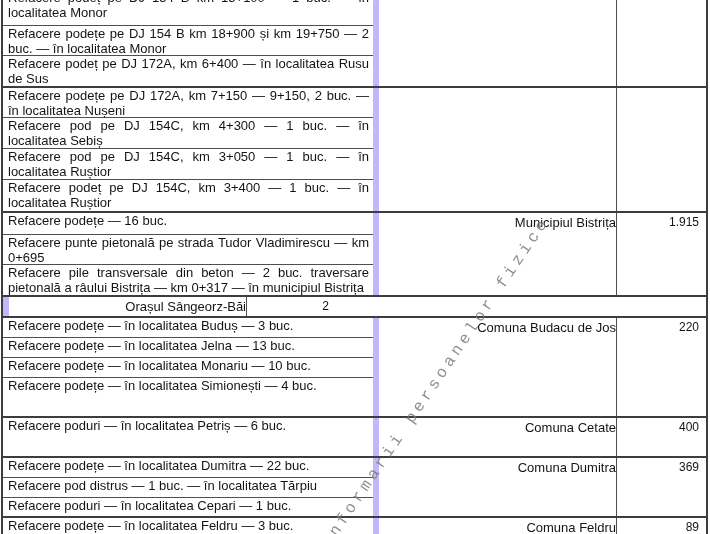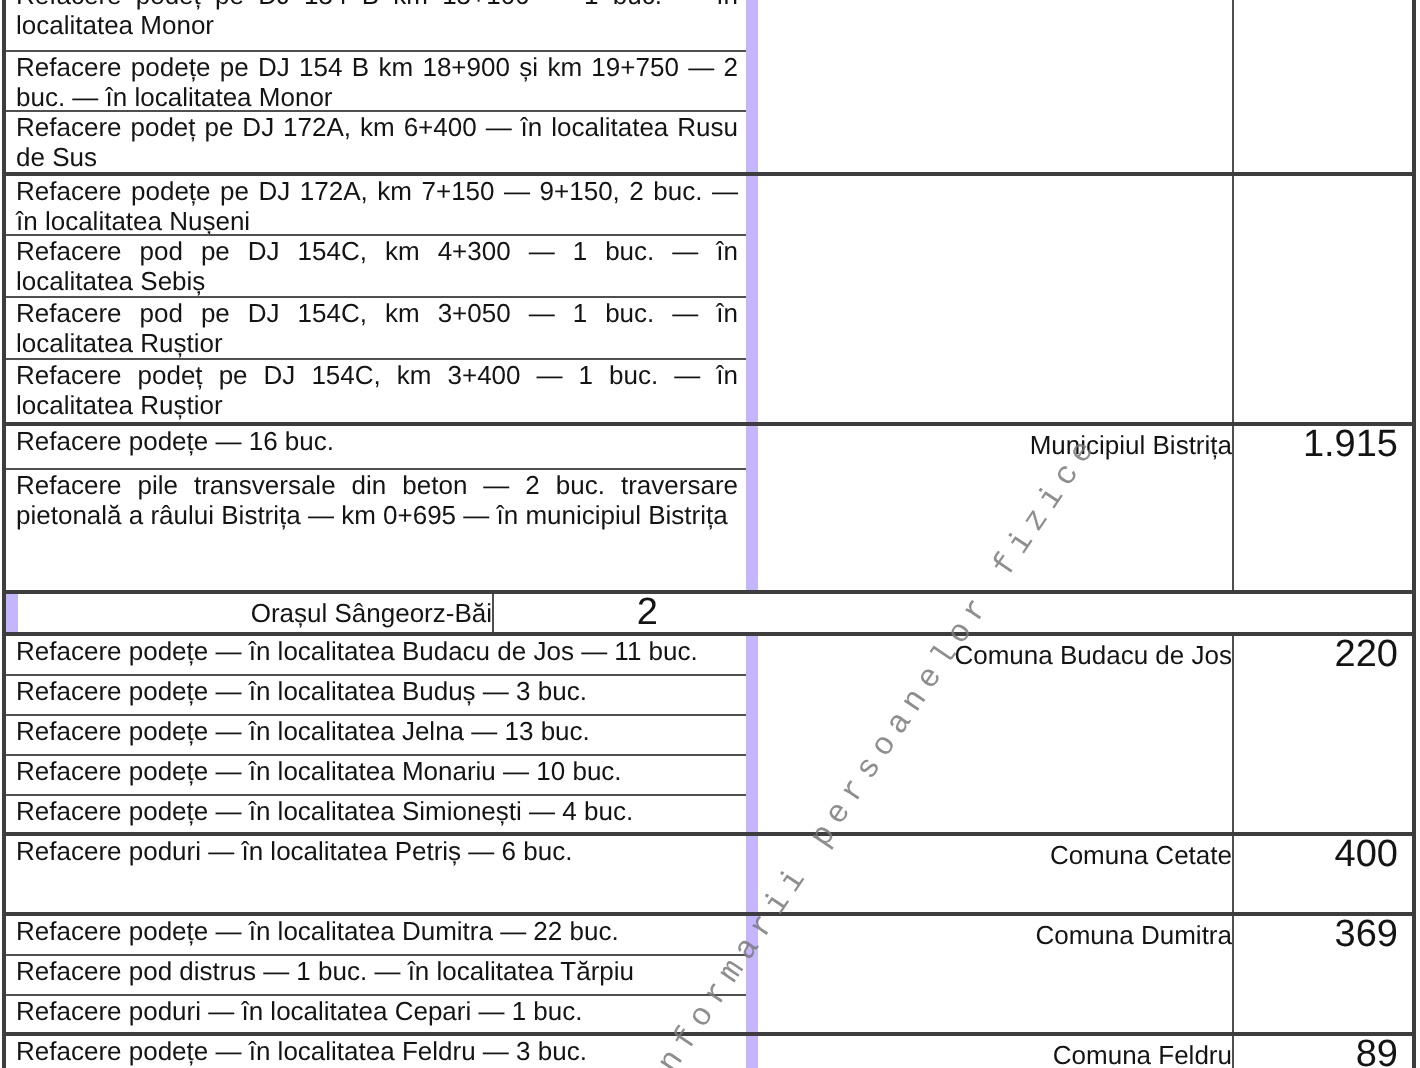--- a/index.html
+++ b/index.html
@@ -49,21 +49,21 @@
     text-align: right;
     font-size: 13px;
     line-height: 15px;
     padding-top: 2px;
   }
   .col-val {
     width: 88px;
     box-sizing: border-box;
     border-left: 1px solid #4f4f4f;
     text-align: right;
-    font-size: 19px;
+    font-size: 12px;
     line-height: 15px;
     padding: 2px 5px 0 0;
   }
   .watermark {
     position: absolute;
     left: 318px;
     top: 541px;
     transform: rotate(-56deg);
     transform-origin: 0 0;
     font-family: "Liberation Mono", monospace;
@@ -98,34 +98,34 @@
         <div class="row" style="height:31px">Refacere pod pe DJ 154C, km 3+050 — 1 buc. — în localitatea Ruștior</div>
         <div class="row" style="height:31px">Refacere podeț pe DJ 154C, km 3+400 — 1 buc. — în localitatea Ruștior</div>
       </div>
       <div class="col-loc"></div>
       <div class="col-val"></div>
     </div>
 
     <div class="group" style="height:84px">
       <div class="col-desc">
         <div class="row" style="height:22px">Refacere podețe — 16 buc.</div>
-        <div class="row" style="height:30px">Refacere pile transversale din beton — 2 buc. traversare pietonală a râului Bistrița — km 0+695 — în municipiul Bistrița</div>
+        <div class="row" style="height:30px">Refacere punte pietonală pe strada Tudor Vladimirescu — km 0+695</div>
+        <div class="row" style="height:30px">Refacere pile transversale din beton — 2 buc. traversare pietonală a râului Bistrița — km 0+317 — în municipiul Bistrița</div>
       </div>
       <div class="col-loc">Municipiul Bistrița</div>
       <div class="col-val">1.915</div>
     </div>
 
     <div class="group" style="height:21px">
       <div class="col-loc">Orașul Sângeorz-Băi</div>
       <div class="col-val">2</div>
     </div>
 
     <div class="group" style="height:100px">
       <div class="col-desc">
-        <div class="row" style="height:20px">Refacere podețe — în localitatea Budacu de Jos — 11 buc.</div>
         <div class="row" style="height:20px">Refacere podețe — în localitatea Buduș — 3 buc.</div>
         <div class="row" style="height:20px">Refacere podețe — în localitatea Jelna — 13 buc.</div>
         <div class="row" style="height:20px">Refacere podețe — în localitatea Monariu — 10 buc.</div>
         <div class="row" style="height:18px">Refacere podețe — în localitatea Simionești — 4 buc.</div>
       </div>
       <div class="col-loc">Comuna Budacu de Jos</div>
       <div class="col-val">220</div>
     </div>
 
     <div class="group" style="height:40px">

